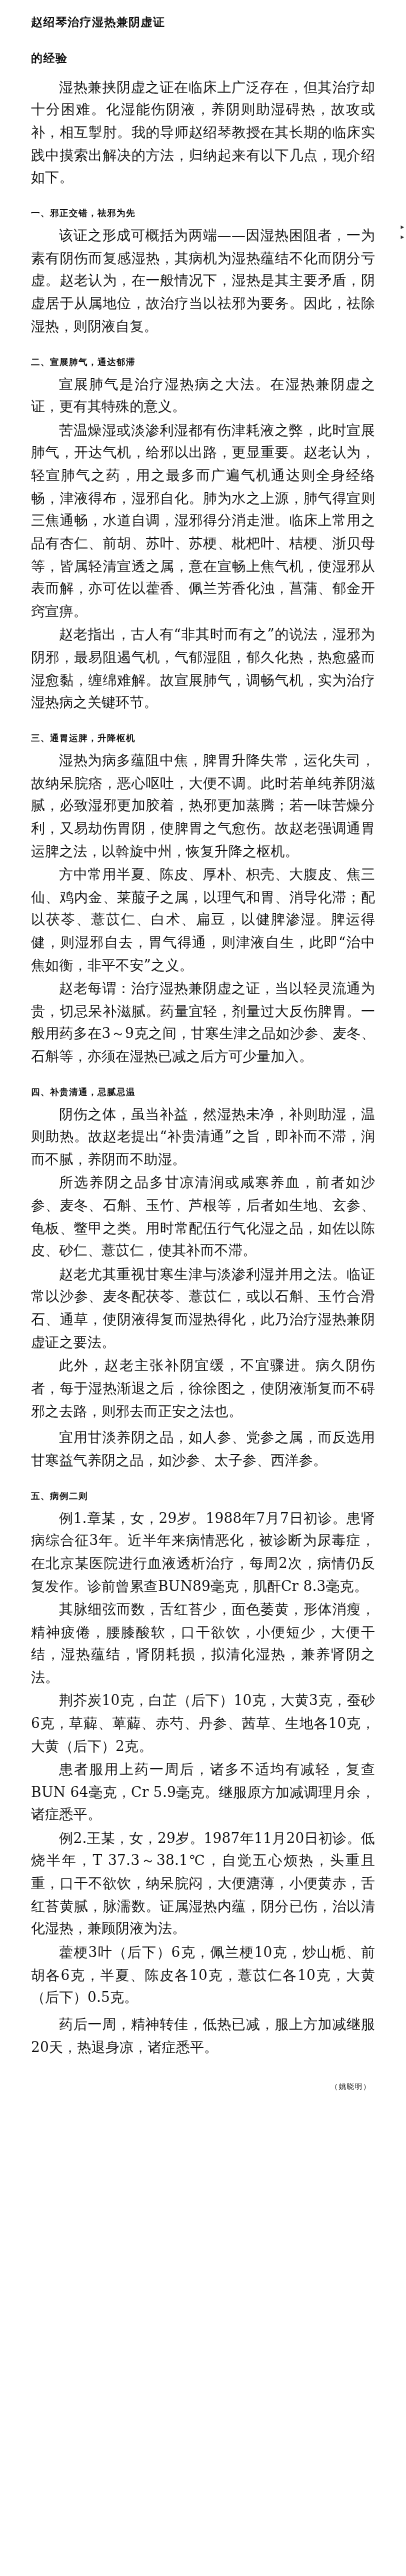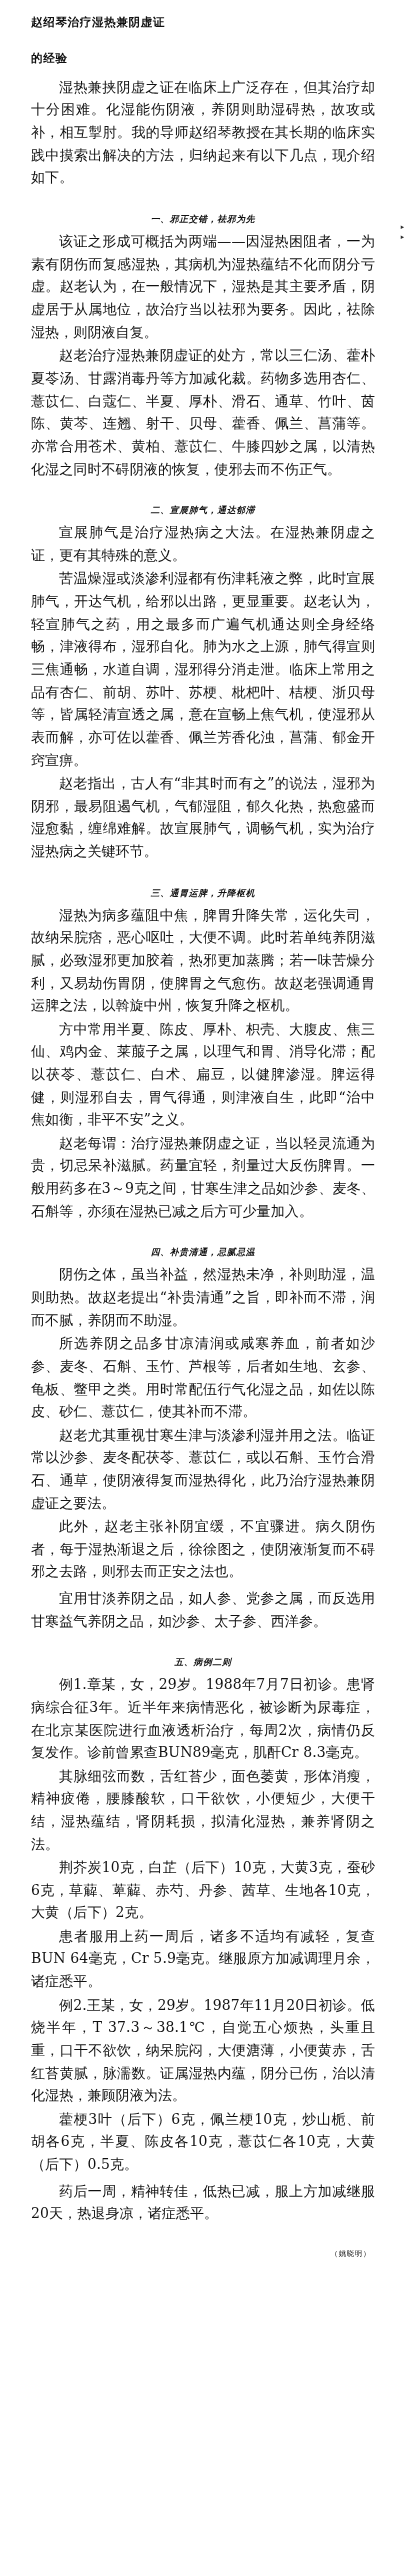--- a/index.html
+++ b/index.html
@@ -34,24 +34,22 @@
     line-height: 1.62;
     text-align: justify;
     text-justify: inter-ideograph;
     margin: 0 0 0.7px 0;
     text-indent: 2em;
     letter-spacing: 0.1px;
   }
   h2.section {
     font-size: 8.8px;
     font-weight: bold;
-    text-align: center;
-    margin: 25px 0 4px 0;
+    margin: 19px 0 4px 0;
     letter-spacing: 0.7px;
-    font-style: italic;
   }
   .spacer-sm { height: 3.4px; }
   .spacer-md { height: 6px; }
   .footer {
     text-align: right;
     font-size: 7.4px;
     margin-top: 24px;
     padding-right: 4px;
     letter-spacing: 0.7px;
   }
@@ -75,21 +73,20 @@
     <span>赵绍琴治疗湿热兼阴虚证</span>
     <span class="line2">的经验</span>
   </h1>
 
   <div class="spacer-md"></div>
 
   <p class="body">湿热兼挟阴虚之证在临床上广泛存在，但其治疗却十分困难。化湿能伤阴液，养阴则助湿碍热，故攻或补，相互掣肘。我的导师赵绍琴教授在其长期的临床实践中摸索出解决的方法，归纳起来有以下几点，现介绍如下。</p>
 
   <h2 class="section">一、邪正交错，祛邪为先</h2>
   <p class="body">该证之形成可概括为两端——因湿热困阻者，一为素有阴伤而复感湿热，其病机为湿热蕴结不化而阴分亏虚。赵老认为，在一般情况下，湿热是其主要矛盾，阴虚居于从属地位，故治疗当以祛邪为要务。因此，祛除湿热，则阴液自复。</p>
-  <p class="body">赵老治疗湿热兼阴虚证的处方，常以三仁汤、藿朴夏苓汤、甘露消毒丹等方加减化裁。药物多选用杏仁、薏苡仁、白蔻仁、半夏、厚朴、滑石、通草、竹叶、茵陈、黄芩、连翘、射干、贝母、藿香、佩兰、菖蒲等。亦常合用苍术、黄柏、薏苡仁、牛膝四妙之属，以清热化湿之同时不碍阴液的恢复，使邪去而不伤正气。</p>
 
   <h2 class="section">二、宣展肺气，通达郁滞</h2>
   <p class="body">宣展肺气是治疗湿热病之大法。在湿热兼阴虚之证，更有其特殊的意义。</p>
   <p class="body">苦温燥湿或淡渗利湿都有伤津耗液之弊，此时宣展肺气，开达气机，给邪以出路，更显重要。赵老认为，轻宣肺气之药，用之最多而广遍气机通达则全身经络畅，津液得布，湿邪自化。肺为水之上源，肺气得宣则三焦通畅，水道自调，湿邪得分消走泄。临床上常用之品有杏仁、前胡、苏叶、苏梗、枇杷叶、桔梗、浙贝母等，皆属轻清宣透之属，意在宣畅上焦气机，使湿邪从表而解，亦可佐以藿香、佩兰芳香化浊，菖蒲、郁金开窍宣痹。</p>
   <p class="body">赵老指出，古人有“非其时而有之”的说法，湿邪为阴邪，最易阻遏气机，气郁湿阻，郁久化热，热愈盛而湿愈黏，缠绵难解。故宣展肺气，调畅气机，实为治疗湿热病之关键环节。</p>
 
   <h2 class="section">三、通胃运脾，升降枢机</h2>
   <p class="body">湿热为病多蕴阻中焦，脾胃升降失常，运化失司，故纳呆脘痞，恶心呕吐，大便不调。此时若单纯养阴滋腻，必致湿邪更加胶着，热邪更加蒸腾；若一味苦燥分利，又易劫伤胃阴，使脾胃之气愈伤。故赵老强调通胃运脾之法，以斡旋中州，恢复升降之枢机。</p>
   <p class="body">方中常用半夏、陈皮、厚朴、枳壳、大腹皮、焦三仙、鸡内金、莱菔子之属，以理气和胃、消导化滞；配以茯苓、薏苡仁、白术、扁豆，以健脾渗湿。脾运得健，则湿邪自去，胃气得通，则津液自生，此即“治中焦如衡，非平不安”之义。</p>
   <p class="body">赵老每谓：治疗湿热兼阴虚之证，当以轻灵流通为贵，切忌呆补滋腻。药量宜轻，剂量过大反伤脾胃。一般用药多在3～9克之间，甘寒生津之品如沙参、麦冬、石斛等，亦须在湿热已减之后方可少量加入。</p>

